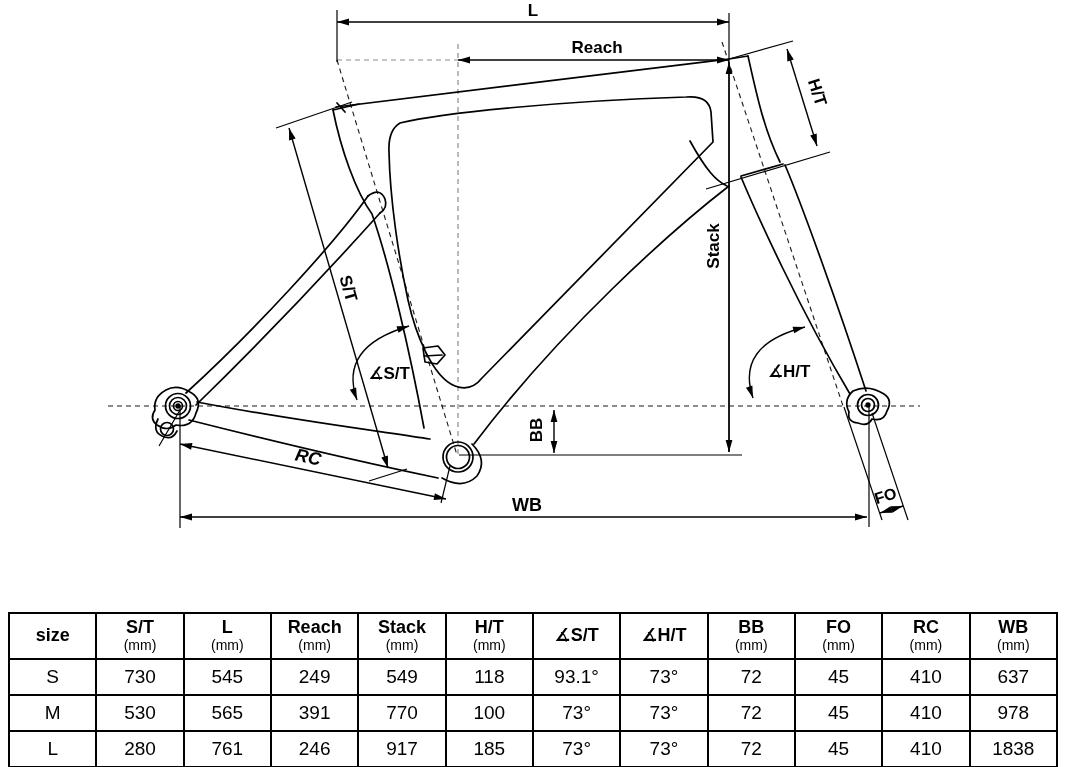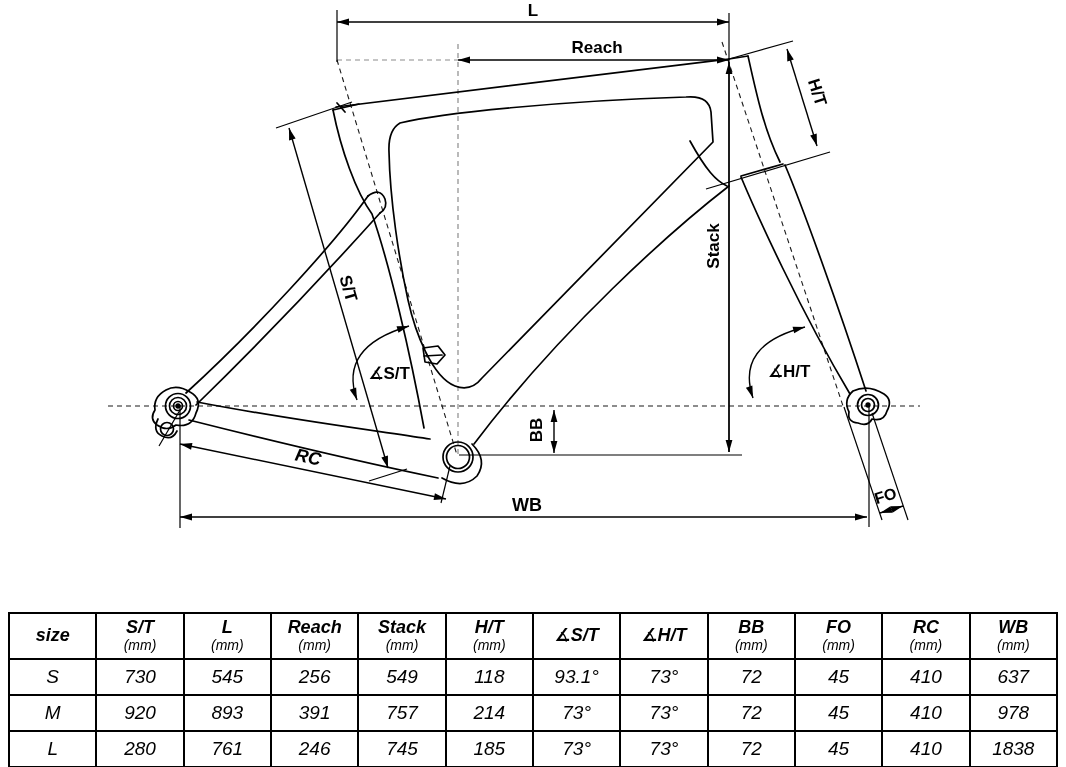--- a/index.html
+++ b/index.html
@@ -8,21 +8,21 @@
   svg{display:block;}
   svg .frame{fill:none;stroke:#000;stroke-width:1.7;stroke-linecap:round;stroke-linejoin:round;}
   svg .dim{fill:none;stroke:#000;stroke-width:1.4;}
   svg .ref{fill:none;stroke:#000;stroke-width:1.2;}
   svg .dash{fill:none;stroke:#1a1a1a;stroke-width:1.1;stroke-dasharray:5 4;}
   svg .guide{fill:none;stroke:#8c8c8c;stroke-width:1.2;stroke-dasharray:5 4;}
   svg text{font-family:"Liberation Sans","DejaVu Sans",sans-serif;font-weight:bold;font-size:17px;fill:#000;}
   svg text.big{font-size:18px;}
   svg text.small{font-size:16px;}
   svg text.it{font-style:italic;}
-  .geo-table{width:1050px;margin:16px 8px 0 8px;border-collapse:collapse;table-layout:fixed;font-style:italic;}
+  .geo-table{width:1050px;margin:16px 8px 0 8px;border-collapse:collapse;table-layout:fixed;}
   .geo-table th,.geo-table td{border:2px solid #000;text-align:center;vertical-align:middle;padding:0;}
   .geo-table th{height:44px;font-size:18px;font-weight:bold;line-height:1.1;}
   .geo-table th .sub{font-size:14px;font-weight:normal;}
   .geo-table th .sub:empty{display:none;}
   .geo-table td{height:34px;font-size:19px;font-weight:normal;}
 </style>
 </head>
 <body>
 
 <div class="diagram-wrap">
@@ -184,50 +184,50 @@
           <div>WB</div>
           <div class="sub">(mm)</div>
         </th>
     </tr>
   </thead>
   <tbody>
     <tr>
       <td>S</td>
       <td>730</td>
       <td>545</td>
-      <td>256</td>
+      <td>249</td>
       <td>549</td>
       <td>118</td>
       <td>93.1°</td>
       <td>73°</td>
       <td>72</td>
       <td>45</td>
       <td>410</td>
       <td>637</td>
     </tr>
     <tr>
       <td>M</td>
-      <td>920</td>
-      <td>893</td>
+      <td>530</td>
+      <td>565</td>
       <td>391</td>
-      <td>757</td>
-      <td>214</td>
+      <td>770</td>
+      <td>100</td>
       <td>73°</td>
       <td>73°</td>
       <td>72</td>
       <td>45</td>
       <td>410</td>
       <td>978</td>
     </tr>
     <tr>
       <td>L</td>
       <td>280</td>
       <td>761</td>
       <td>246</td>
-      <td>745</td>
+      <td>917</td>
       <td>185</td>
       <td>73°</td>
       <td>73°</td>
       <td>72</td>
       <td>45</td>
       <td>410</td>
       <td>1838</td>
     </tr>
   </tbody>
 </table>

